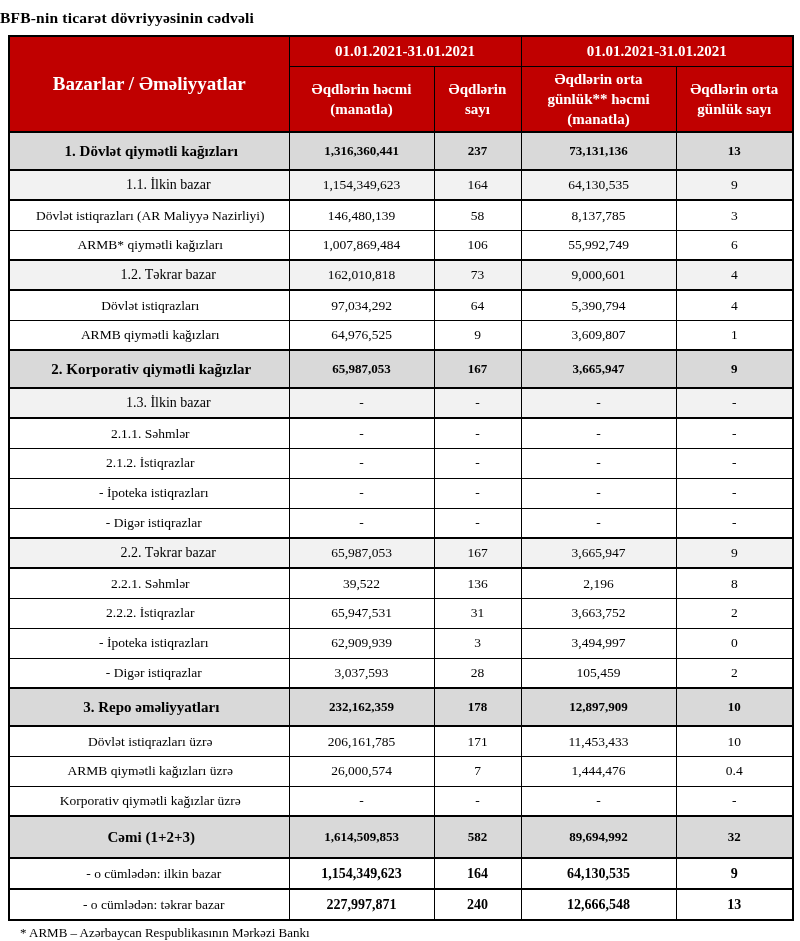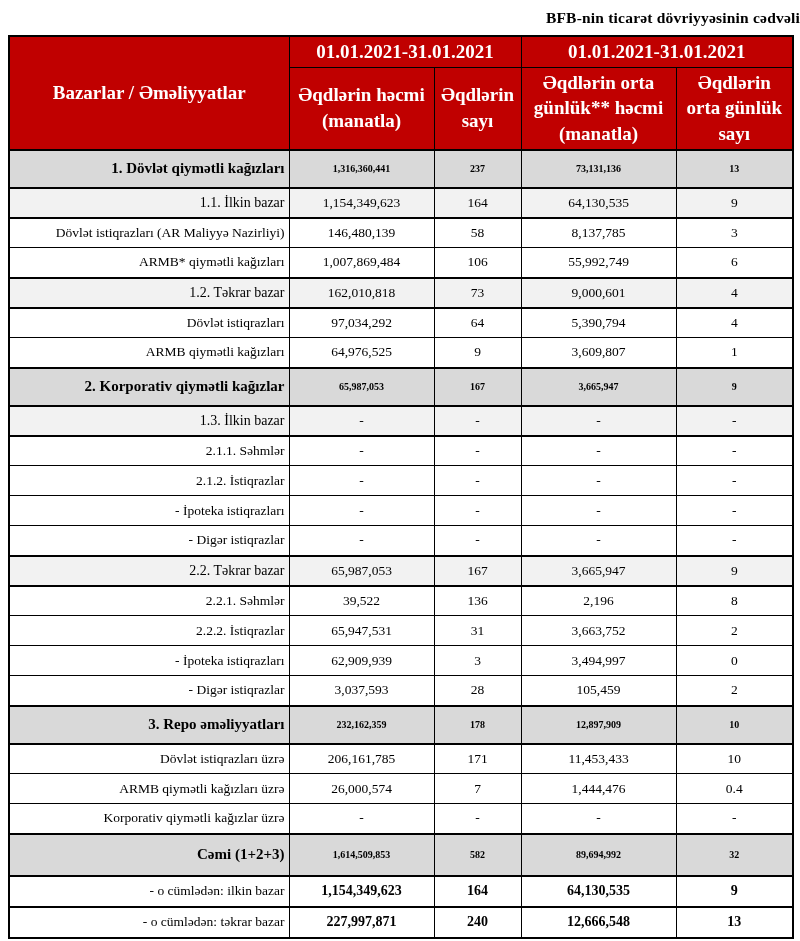--- a/index.html
+++ b/index.html
@@ -5,21 +5,21 @@
   * { margin: 0; padding: 0; box-sizing: border-box; }
   html, body {
     width: 800px;
     background: #ffffff;
     font-family: "Liberation Serif", "DejaVu Serif", serif;
     color: #000000;
   }
   body { height: 941px; overflow: hidden; }
 
   .page-title {
-    text-align: right;
+    text-align: left;
     font-size: 15.5px;
     font-weight: bold;
     padding-top: 9px;
     padding-bottom: 8px;
     letter-spacing: 0.2px;
   }
 
   table.turnover {
     border-collapse: collapse;
     table-layout: fixed;
@@ -37,47 +37,47 @@
     border: 1px solid #000000;
     vertical-align: middle;
   }
 
   
   thead th {
     background: var(--header-bg, #C00000);
     color: var(--header-text, #FFFFFF);
     font-weight: bold;
     text-align: center;
-    font-size: 19px;
+    font-size: 15px;
     line-height: 1.35;
     padding: 2px 4px;
   }
   thead tr.period-row th { height: 30px; }
   thead tr.colhead-row th { height: 63px; }
   thead tr.colhead-row th { border-bottom: 2px solid #000; }
   th.corner { font-size: 19px; }
 
   
   tbody td {
     font-size: 13.5px;
     padding: 2px 4px;
     background: #ffffff;
   }
-  tbody td.label { text-align: right; padding-left: 6px; }
+  tbody td.label { text-align: center; padding-left: 6px; }
   tbody td.value { text-align: center; }
 
   tr.section td, tr.total td {
     background: var(--section-bg, #D9D9D9);
     font-weight: bold;
     border-top: 2px solid #000;
     border-bottom: 2px solid #000;
   }
   tr.section, tr.total { height: 38px; }
   tr.section td.label, tr.total td.label { font-size: 15px; padding-left: 8px; }
-  tr.section td.value, tr.total td.value { font-size: 10px; }
+  tr.section td.value, tr.total td.value { font-size: 13px; }
   tr.total { height: 42px; }
 
   tr.subsection td {
     background: var(--subsection-bg, #F2F2F2);
     font-weight: normal;
     border-top: 2px solid #000;
     border-bottom: 2px solid #000;
   }
   tr.subsection { height: 30px; }
   tr.subsection td.label { padding-left: 42px; font-size: 14px; }

